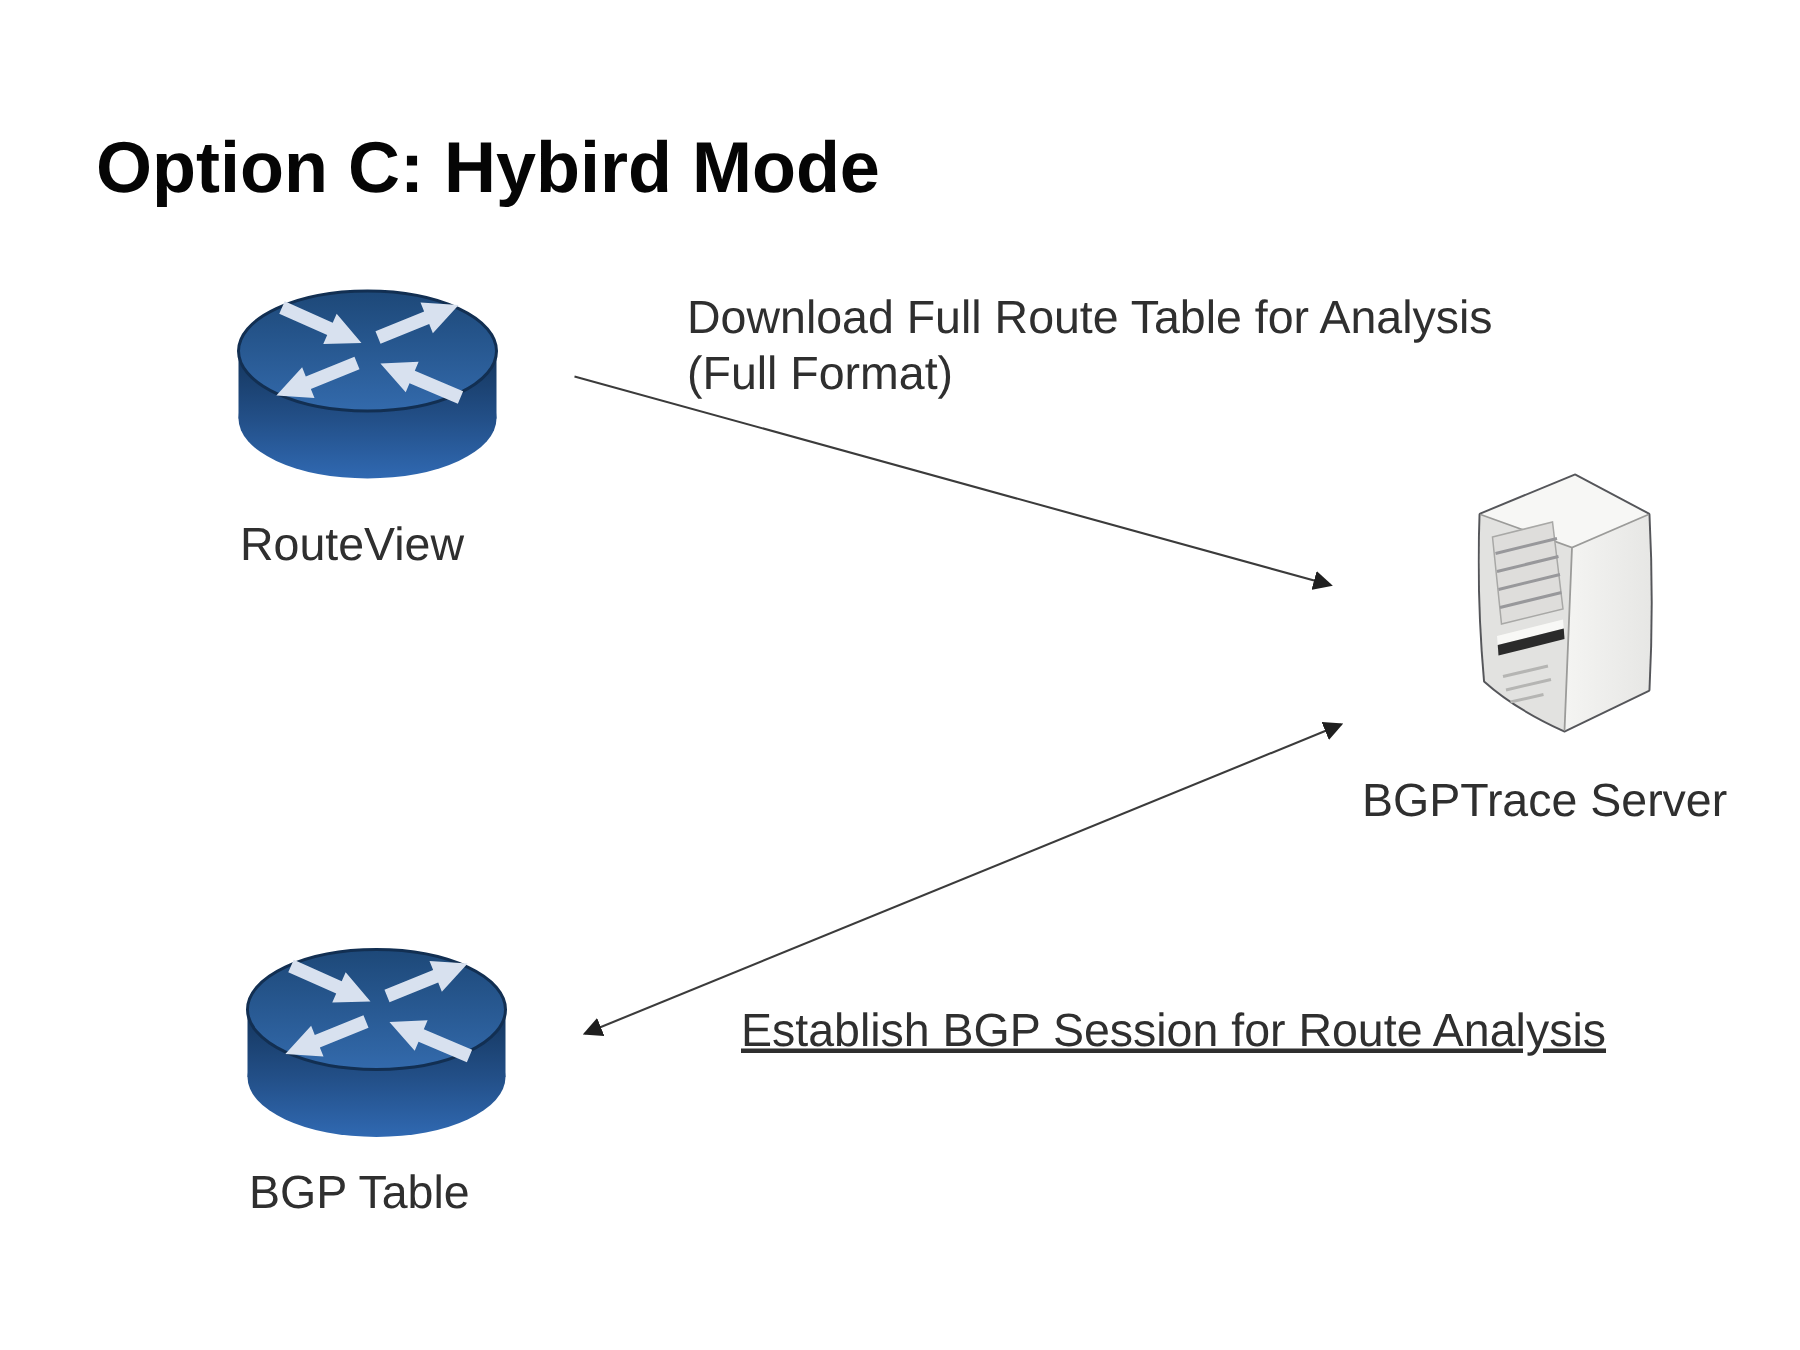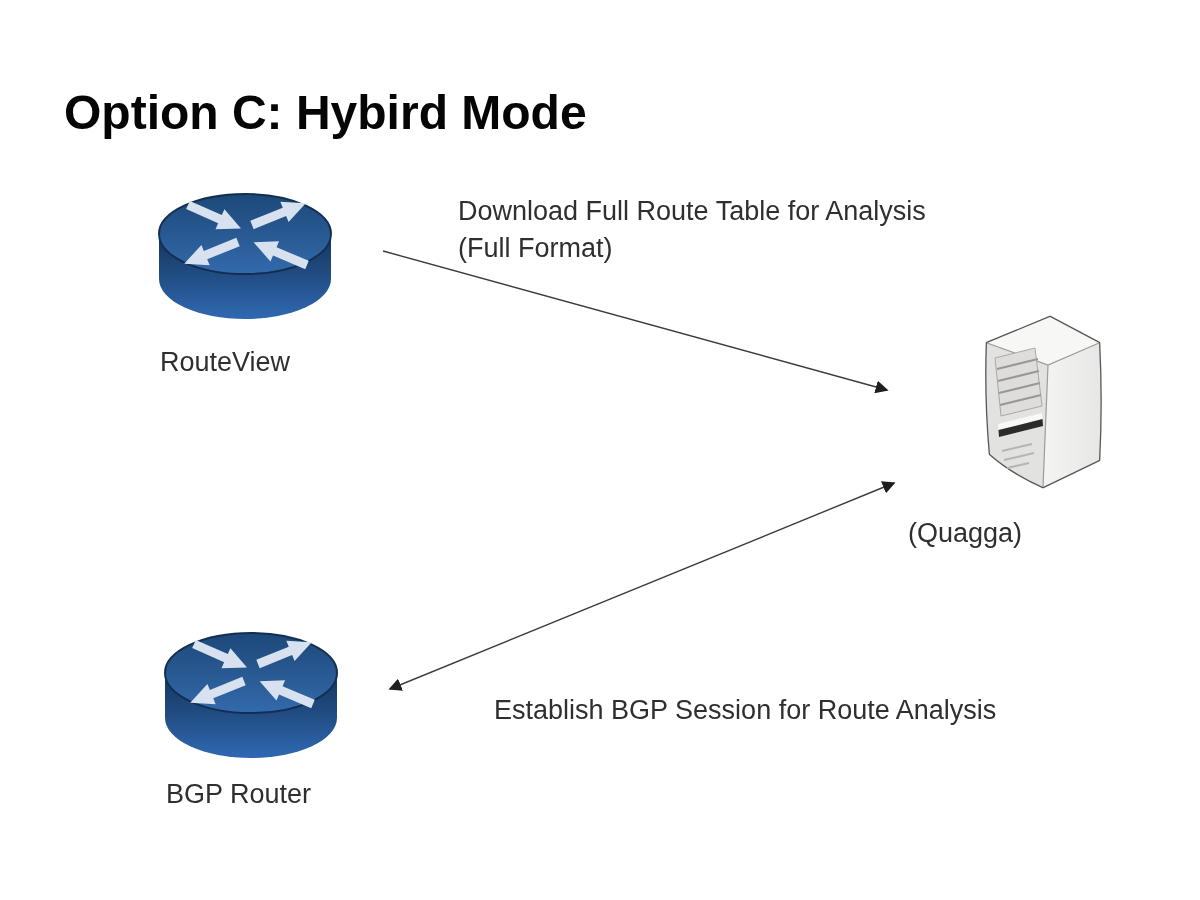--- a/index.html
+++ b/index.html
@@ -14,31 +14,31 @@
   .abs { position: absolute; }
   #page-title {
     left: 64px; top: 50px;
     font-size: 48px;
     font-weight: bold;
     color: #050505;
     white-space: nowrap;
     margin-top: 35px;
   }
   .diagram-label {
-    font-size: 27px;
+    font-size: 31px;
     line-height: 37px;
     color: #2f2f2f;
     white-space: nowrap;
   }
   .diagram-label span { display: block; }
   #label-routeview  { left: 160px; top: 344px; text-align: center; }
   #label-bgprouter  { left: 166px; top: 776px; }
   #label-server     { left: 908px; top: 515px; }
   #label-download   { left: 458px; top: 193px; }
-  #label-session    { left: 494px; top: 692px; }
+  #label-session    { left: 494px; top: 668px; text-decoration: underline; }
 
   #icon-router-top    { left: 155px; top: 192px; }
   #icon-router-bottom { left: 161px; top: 631px; }
   #icon-server        { left: 985px; top: 312px; }
   #connector-layer    { left: 0; top: 0; pointer-events: none; }
 </style>
 </head>
 <body>
 
 <div id="stage">
@@ -119,25 +119,25 @@
     </g>
 
     <path d="M17,139 L47,132 M19,148 L49,141 M22,156 L44,151" stroke="#b5b5b3" stroke-width="2" fill="none"></path>
   </svg>
 
   <div id="label-routeview" class="abs diagram-label">
     <span>RouteView</span>
   </div>
 
   <div id="label-bgprouter" class="abs diagram-label">
-    <span>BGP Router</span>
+    <span>BGP Table</span>
   </div>
 
   <div id="label-server" class="abs diagram-label">
-    <span>(Quagga)</span>
+    <span>BGPTrace Server</span>
   </div>
 
   <div id="label-download" class="abs diagram-label">
     <span>Download Full Route Table for Analysis</span>
     <span>(Full Format)</span>
   </div>
 
   <div id="label-session" class="abs diagram-label">
     <span>Establish BGP Session for Route Analysis</span>
   </div>

